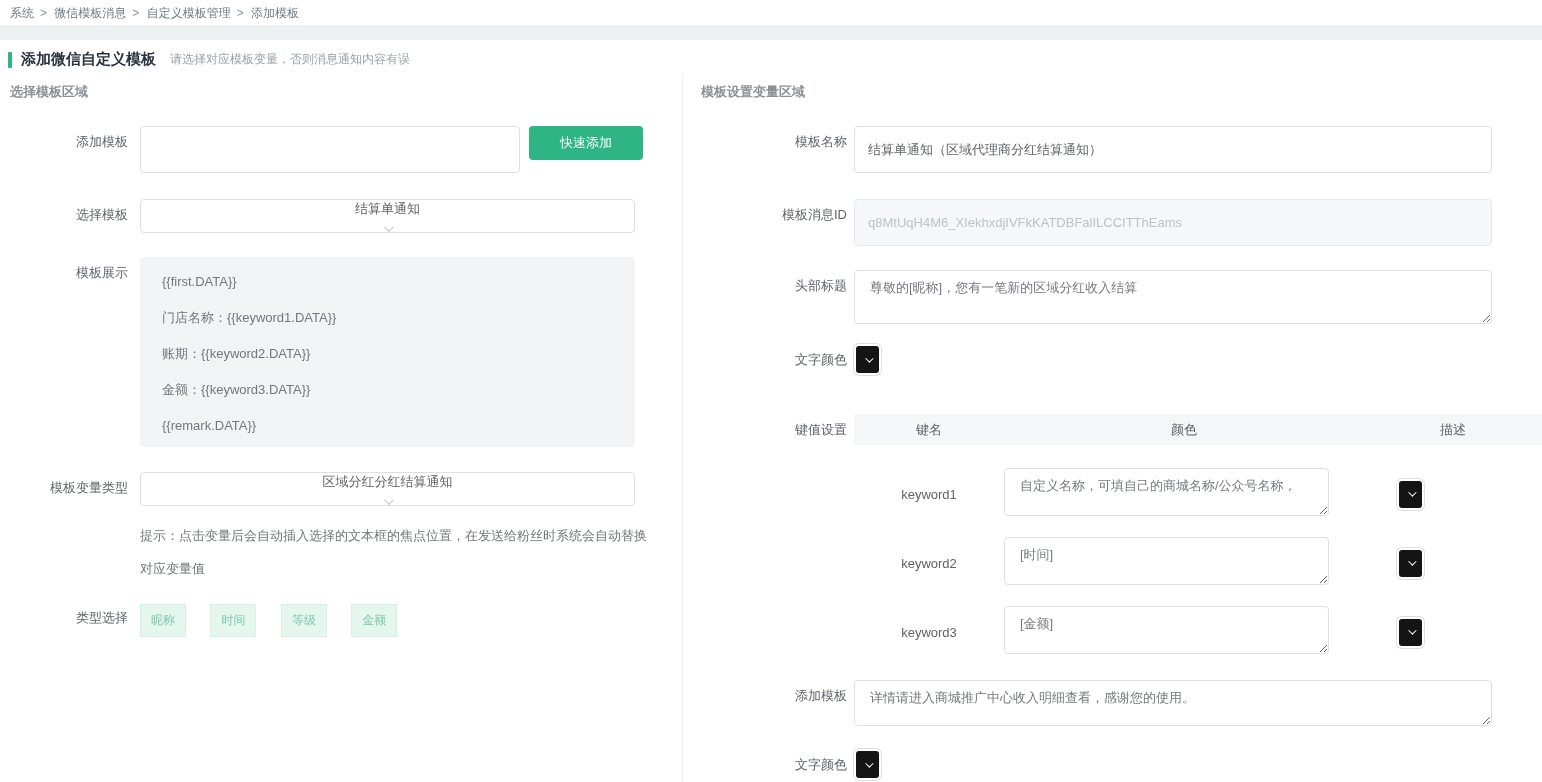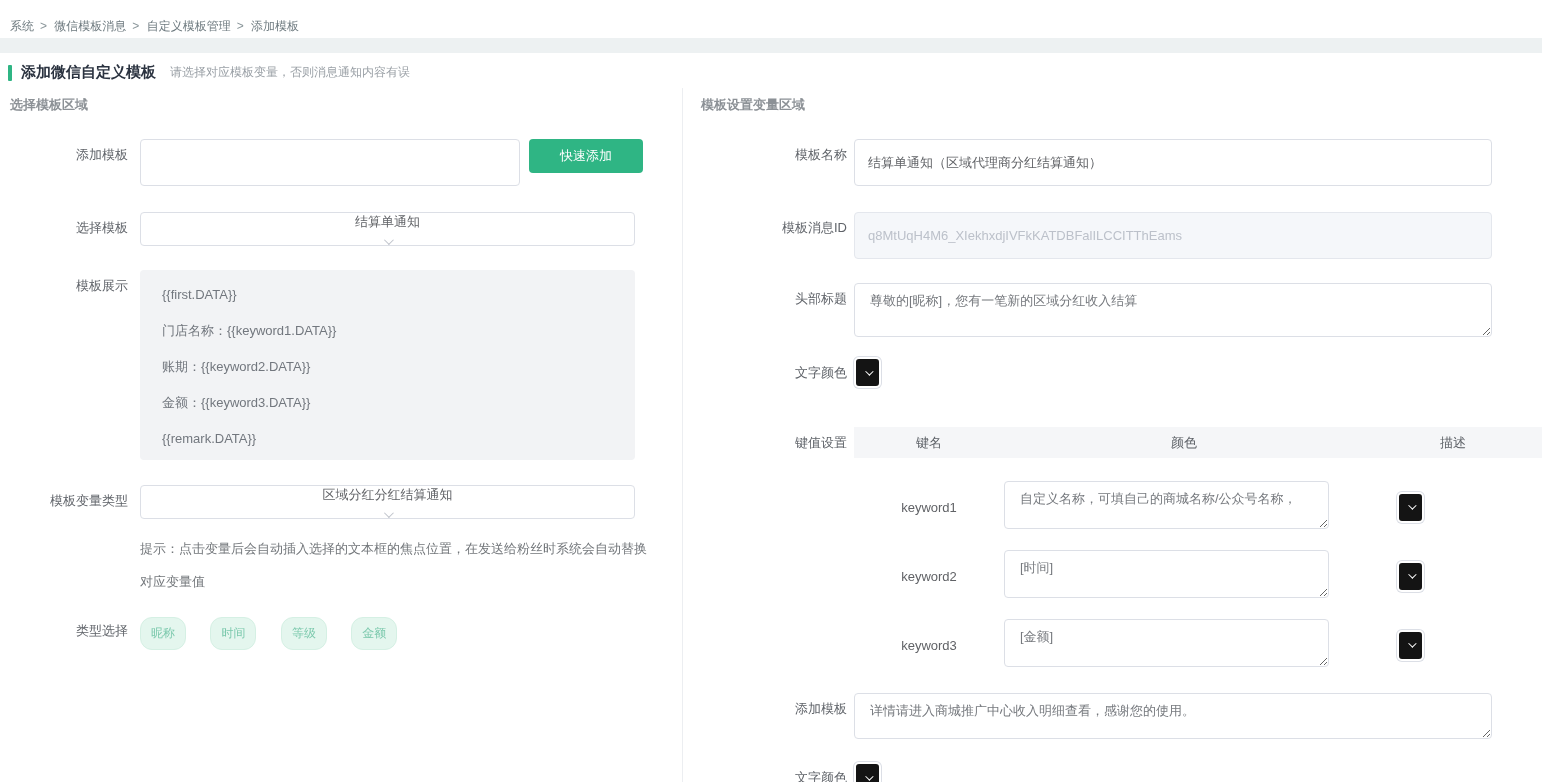--- a/index.html
+++ b/index.html
@@ -1,20 +1,20 @@
 <!DOCTYPE html>
 <html><head>
 <meta charset="utf-8">
 <style>
   * { margin:0; padding:0; box-sizing:border-box; }
   html,body { width:1542px; height:782px; overflow:hidden; background:#fff;
     font-family:"Liberation Sans","DejaVu Sans",sans-serif; }
 
   
-  .breadcrumb { padding:18px 0 3px 10px; font-size:12px; color:#6f7b80; background:#fff; }
+  .breadcrumb { padding:5px 0 3px 10px; font-size:12px; color:#6f7b80; background:#fff; }
   .breadcrumb span { margin-right:4px; }
   .bc-sep { color:#8a969a; margin:0 2px; }
   .gray-strip { height:15px; background:#edf1f2; }
 
   
   .page-header { display:flex; align-items:center; padding:10px 0 6px 8px; }
   .green-bar { width:4px; height:16px; background:#2fb584; border-radius:1px; margin-right:9px; }
   .page-title { font-size:15px; font-weight:bold; color:#2b3340; }
   .page-subtitle { font-size:12px; color:#9aa0a6; margin-left:14px; }
 
@@ -46,21 +46,21 @@
     border-bottom:1.5px solid #c0c4cc; transform:rotate(45deg) translateY(-2px); }
   .chev.white { border-color:#fff; width:6px; height:6px; }
 
   .preview-box { width:495px; height:190px; background:#f2f3f5; border-radius:4px; padding:18px 22px; }
   .preview-box .pline { font-size:13px; color:#72777e; line-height:13px; margin-bottom:23px; }
   .preview-box .pline:last-child { margin-bottom:0; }
 
   .tip { width:508px; margin-top:13px; font-size:13px; color:#73777b; line-height:33px; }
 
   .tag { display:inline-block; padding:7px 10px; margin-right:20px; background:#e4f6ee;
-    border:1px solid #d5f0e4; border-radius:12px; font-size:12px; color:#7cc9ad; cursor:pointer; }
+    border:1px solid #d5f0e4; border-radius:0; font-size:12px; color:#7cc9ad; cursor:pointer; }
   .tags-wrap { padding-top:0; }
   .tags-row .flabel { line-height:28px; }
 
   textarea.ta { border:1px solid #dcdfe6; border-radius:4px; font-size:13px; color:#76797e;
     padding:8px 15px; resize:both; outline:none; line-height:17px;
     font-family:"Liberation Sans","DejaVu Sans",sans-serif; }
   .ta-wide { width:638px; height:54px; }
   .ta-footer { width:638px; height:46px; }
   .ta-kv { width:325px; height:48px; }
 

